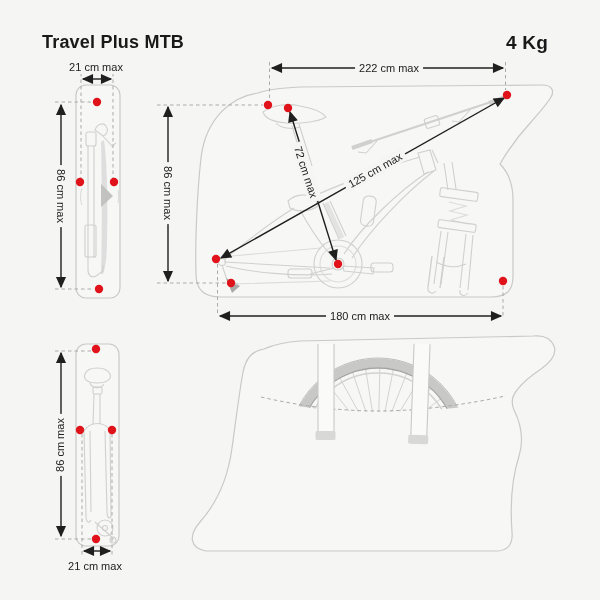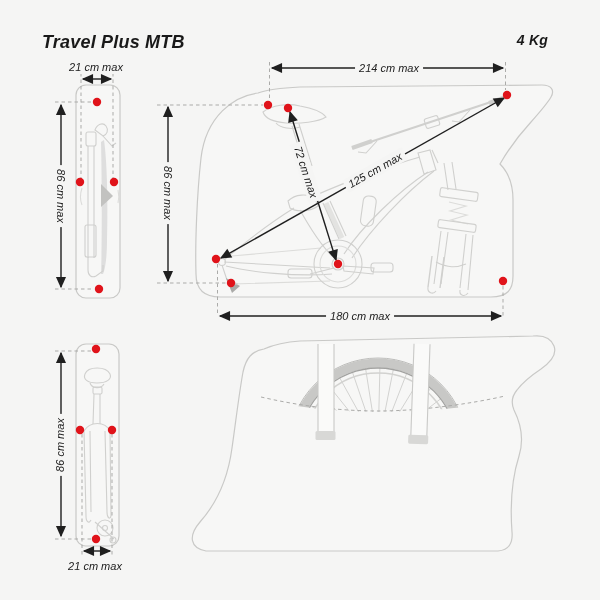--- a/index.html
+++ b/index.html
@@ -1,20 +1,20 @@
 <!DOCTYPE html>
 <html><head>
 <meta charset="utf-8">
 <style>
   html,body{margin:0;padding:0;}
   body{width:600px;height:600px;background:#f5f5f4;font-family:"Liberation Sans",sans-serif;position:relative;overflow:hidden;}
-  .stage{position:absolute;inset:0;width:600px;height:476px;font-style:italic;}
+  .stage{position:absolute;inset:0;width:600px;height:476px;}
   svg{position:absolute;left:0;top:0;}
   .title{position:absolute;left:42px;top:32px;font-size:18px;font-weight:700;color:#191919;letter-spacing:.2px;}
-  .weight{position:absolute;right:52px;top:32px;font-size:14px;font-weight:700;color:#191919;letter-spacing:.2px;}
+  .weight{position:absolute;right:52px;top:32px;font-size:19px;font-weight:700;color:#191919;letter-spacing:.2px;}
   .dim{position:absolute;font-size:11px;color:#212121;background:#f5f5f4;padding:0 4px;white-space:nowrap;z-index:3;line-height:14px;}
   .c{transform:translate(-50%,-50%);}
   .r90{transform:translate(-50%,-50%) rotate(90deg);}
   .rm90{transform:translate(-50%,-50%) rotate(-90deg);}
   .r72{transform:translate(-50%,-50%) rotate(72deg);}
   .rm29{transform:translate(-50%,-50%) rotate(-29.5deg);}
 </style>
 </head>
 <body>
 
@@ -199,21 +199,21 @@
       <circle cx="99" cy="289" r="4.2"></circle>
       <circle cx="96" cy="349" r="4.2"></circle>
       <circle cx="80" cy="430" r="4.2"></circle>
       <circle cx="112" cy="430" r="4.2"></circle>
       <circle cx="96" cy="539" r="4.2"></circle>
     </g>
   </svg>
 
   <div class="dim c" style="left:96px;top:67px;">21 cm max</div>
   <div class="dim r90" style="left:61px;top:196px;">86 cm max</div>
-  <div class="dim c" style="left:389px;top:68px;">214 cm max</div>
+  <div class="dim c" style="left:389px;top:68px;">222 cm max</div>
   <div class="dim r90" style="left:168px;top:193px;">86 cm max</div>
   <div class="dim r72" style="left:306px;top:172px;">72 cm max</div>
   <div class="dim rm29" style="left:375px;top:170px;">125 cm max</div>
   <div class="dim c" style="left:360px;top:316px;">180 cm max</div>
   <div class="dim rm90" style="left:60px;top:445px;">86 cm max</div>
   <div class="dim c" style="left:95px;top:566px;">21 cm max</div>
 
 </div>
 
 </body></html>

